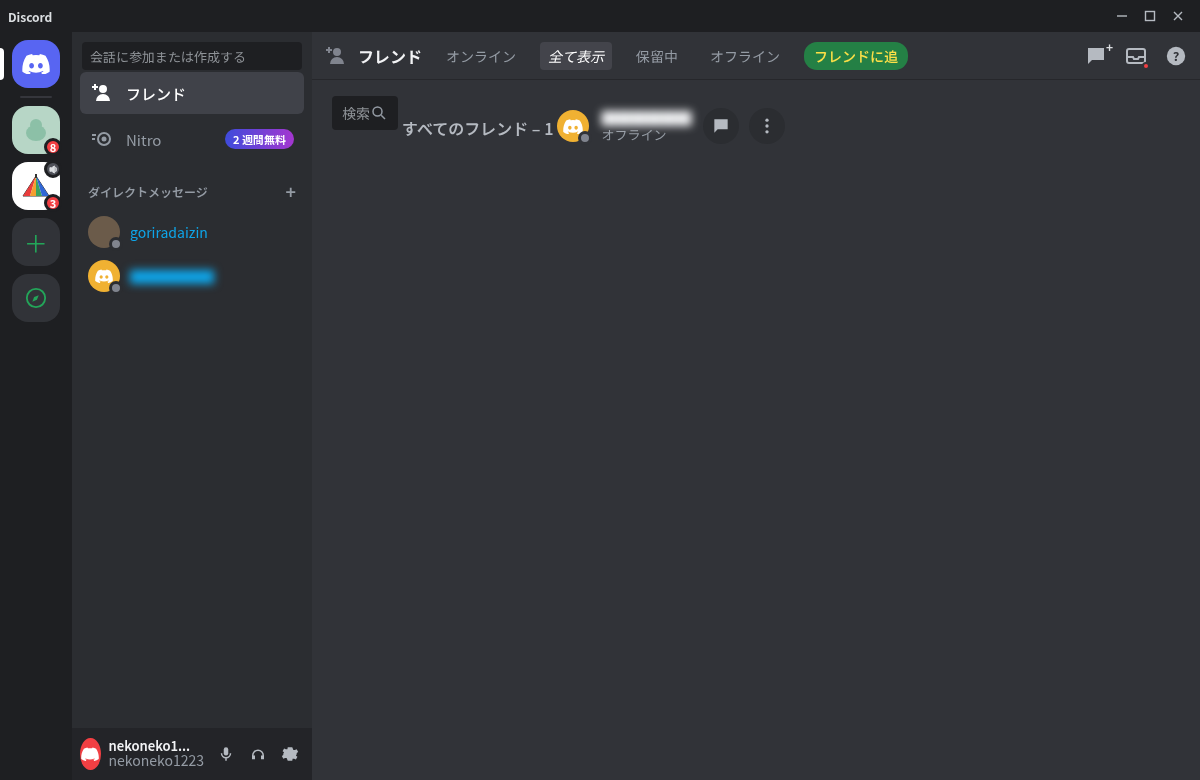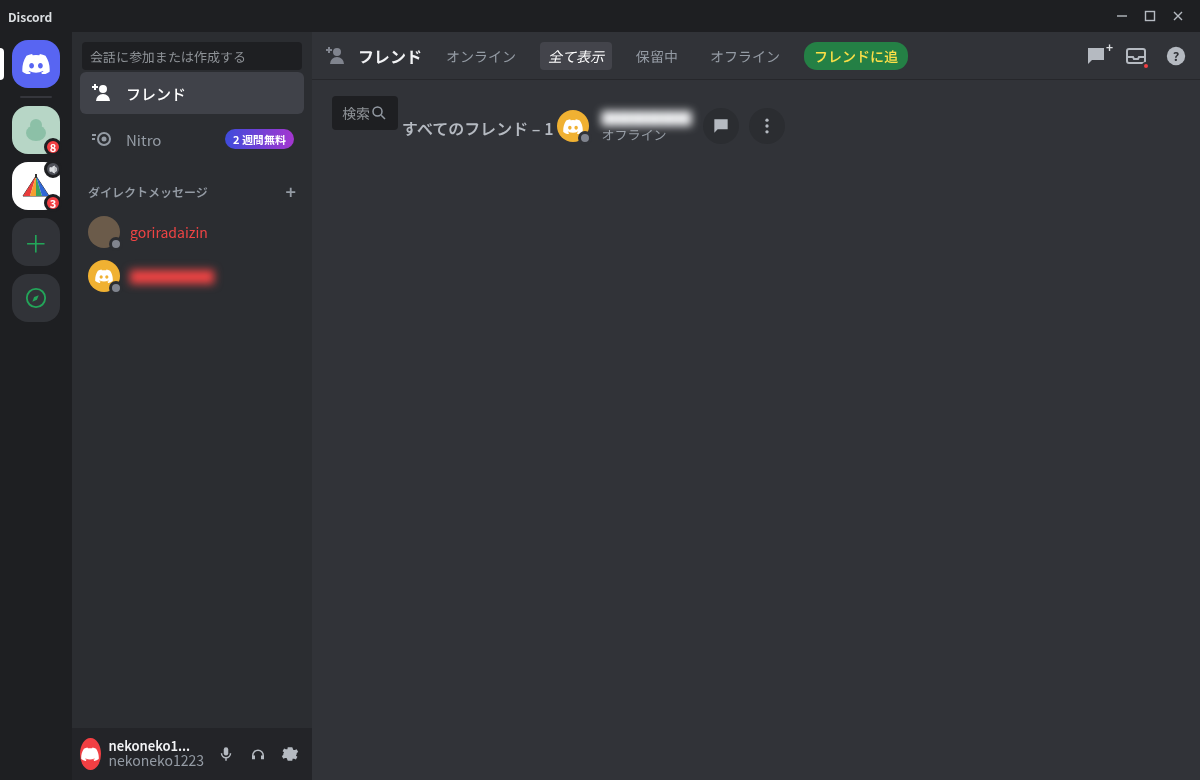--- a/index.html
+++ b/index.html
@@ -28,21 +28,21 @@
 
 
 .sidebar { width:240px; background:#2b2d31; display:flex; flex-direction:column; }
 .searchbar { margin:10px 10px 0; height:28px; background:#1e1f22; border-radius:4px; display:flex; align-items:center; padding:0 8px; color:#8e9297; font-size:13px; }
 .sideitem { margin:2px 8px; height:42px; border-radius:6px; display:flex; align-items:center; padding:0 10px; gap:12px; color:#949ba4; font-size:15px; }
 .sideitem.active { background:#404249; color:#fff; font-weight:500; }
 .sideitem .sicon { width:24px; height:24px; display:flex; align-items:center; justify-content:center; }
 .pill { margin-left:auto; font-size:11px; font-weight:700; color:#fff; padding:2px 8px; border-radius:10px; background:linear-gradient(90deg,#3e4bdb,#a436d0); }
 .dmheader { padding:16px 16px 6px; display:flex; align-items:center; color:#949ba4; font-size:12px; font-weight:600; }
 .dmheader .plus { margin-left:auto; font-size:18px; color:#949ba4; }
-.dmitem { margin:1px 8px; height:42px; border-radius:4px; display:flex; align-items:center; padding:0 8px; gap:10px; color:#ef4444; font-size:14px; }
+.dmitem { margin:1px 8px; height:42px; border-radius:4px; display:flex; align-items:center; padding:0 8px; gap:10px; color:#0ea5e9; font-size:14px; }
 .avatar { width:32px; height:32px; border-radius:50%; background:#5865f2; position:relative; flex-shrink:0; display:flex; align-items:center; justify-content:center; }
 .avatar .status { position:absolute; right:-3px; bottom:-3px; width:14px; height:14px; border-radius:50%; background:#80848e; border:3px solid #2b2d31; }
 .blurred { filter:blur(4px); }
 
 
 .userpanel { margin-top:auto; height:52px; background:#232428; display:flex; align-items:center; padding:0 8px; gap:8px; }
 .userpanel .uav { width:32px; height:32px; border-radius:50%; background:#f23f43; display:flex; align-items:center; justify-content:center; }
 .userpanel .uinfo { display:flex; flex-direction:column; line-height:1.1; }
 .userpanel .uname { font-size:13px; font-weight:600; color:#f2f3f5; }
 .userpanel .utag  { font-size:14px; color:#949ba4; }

